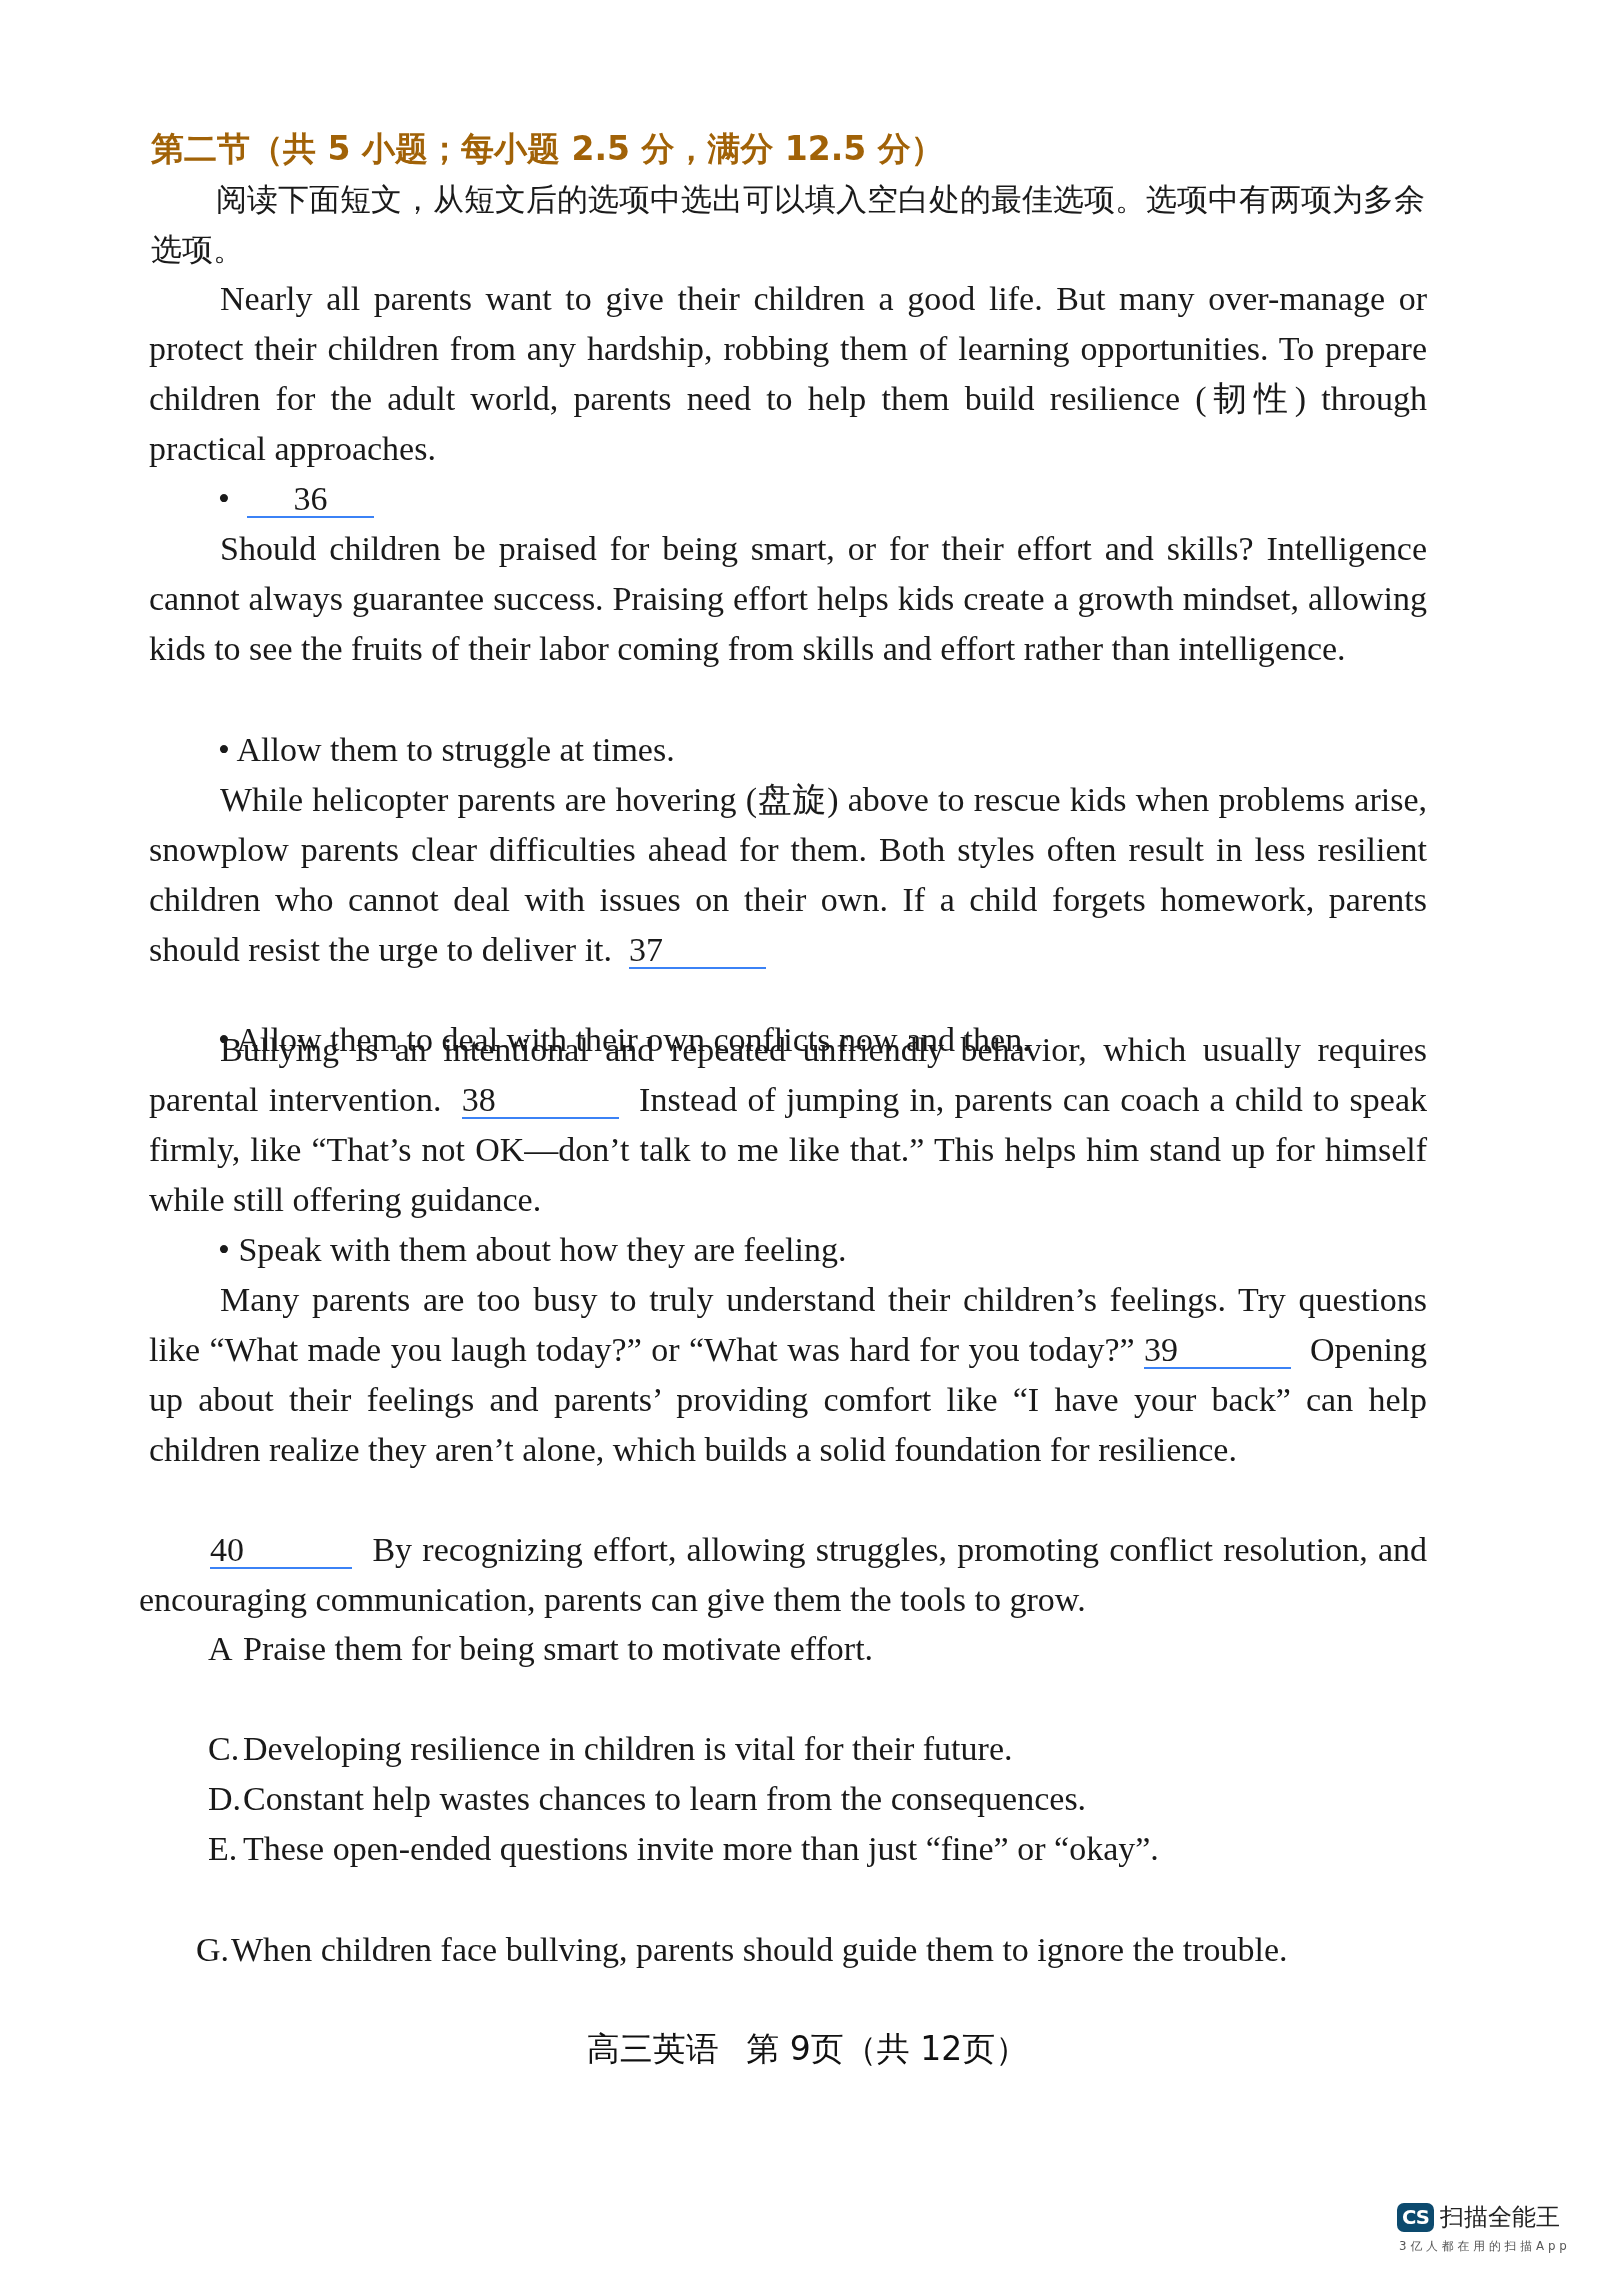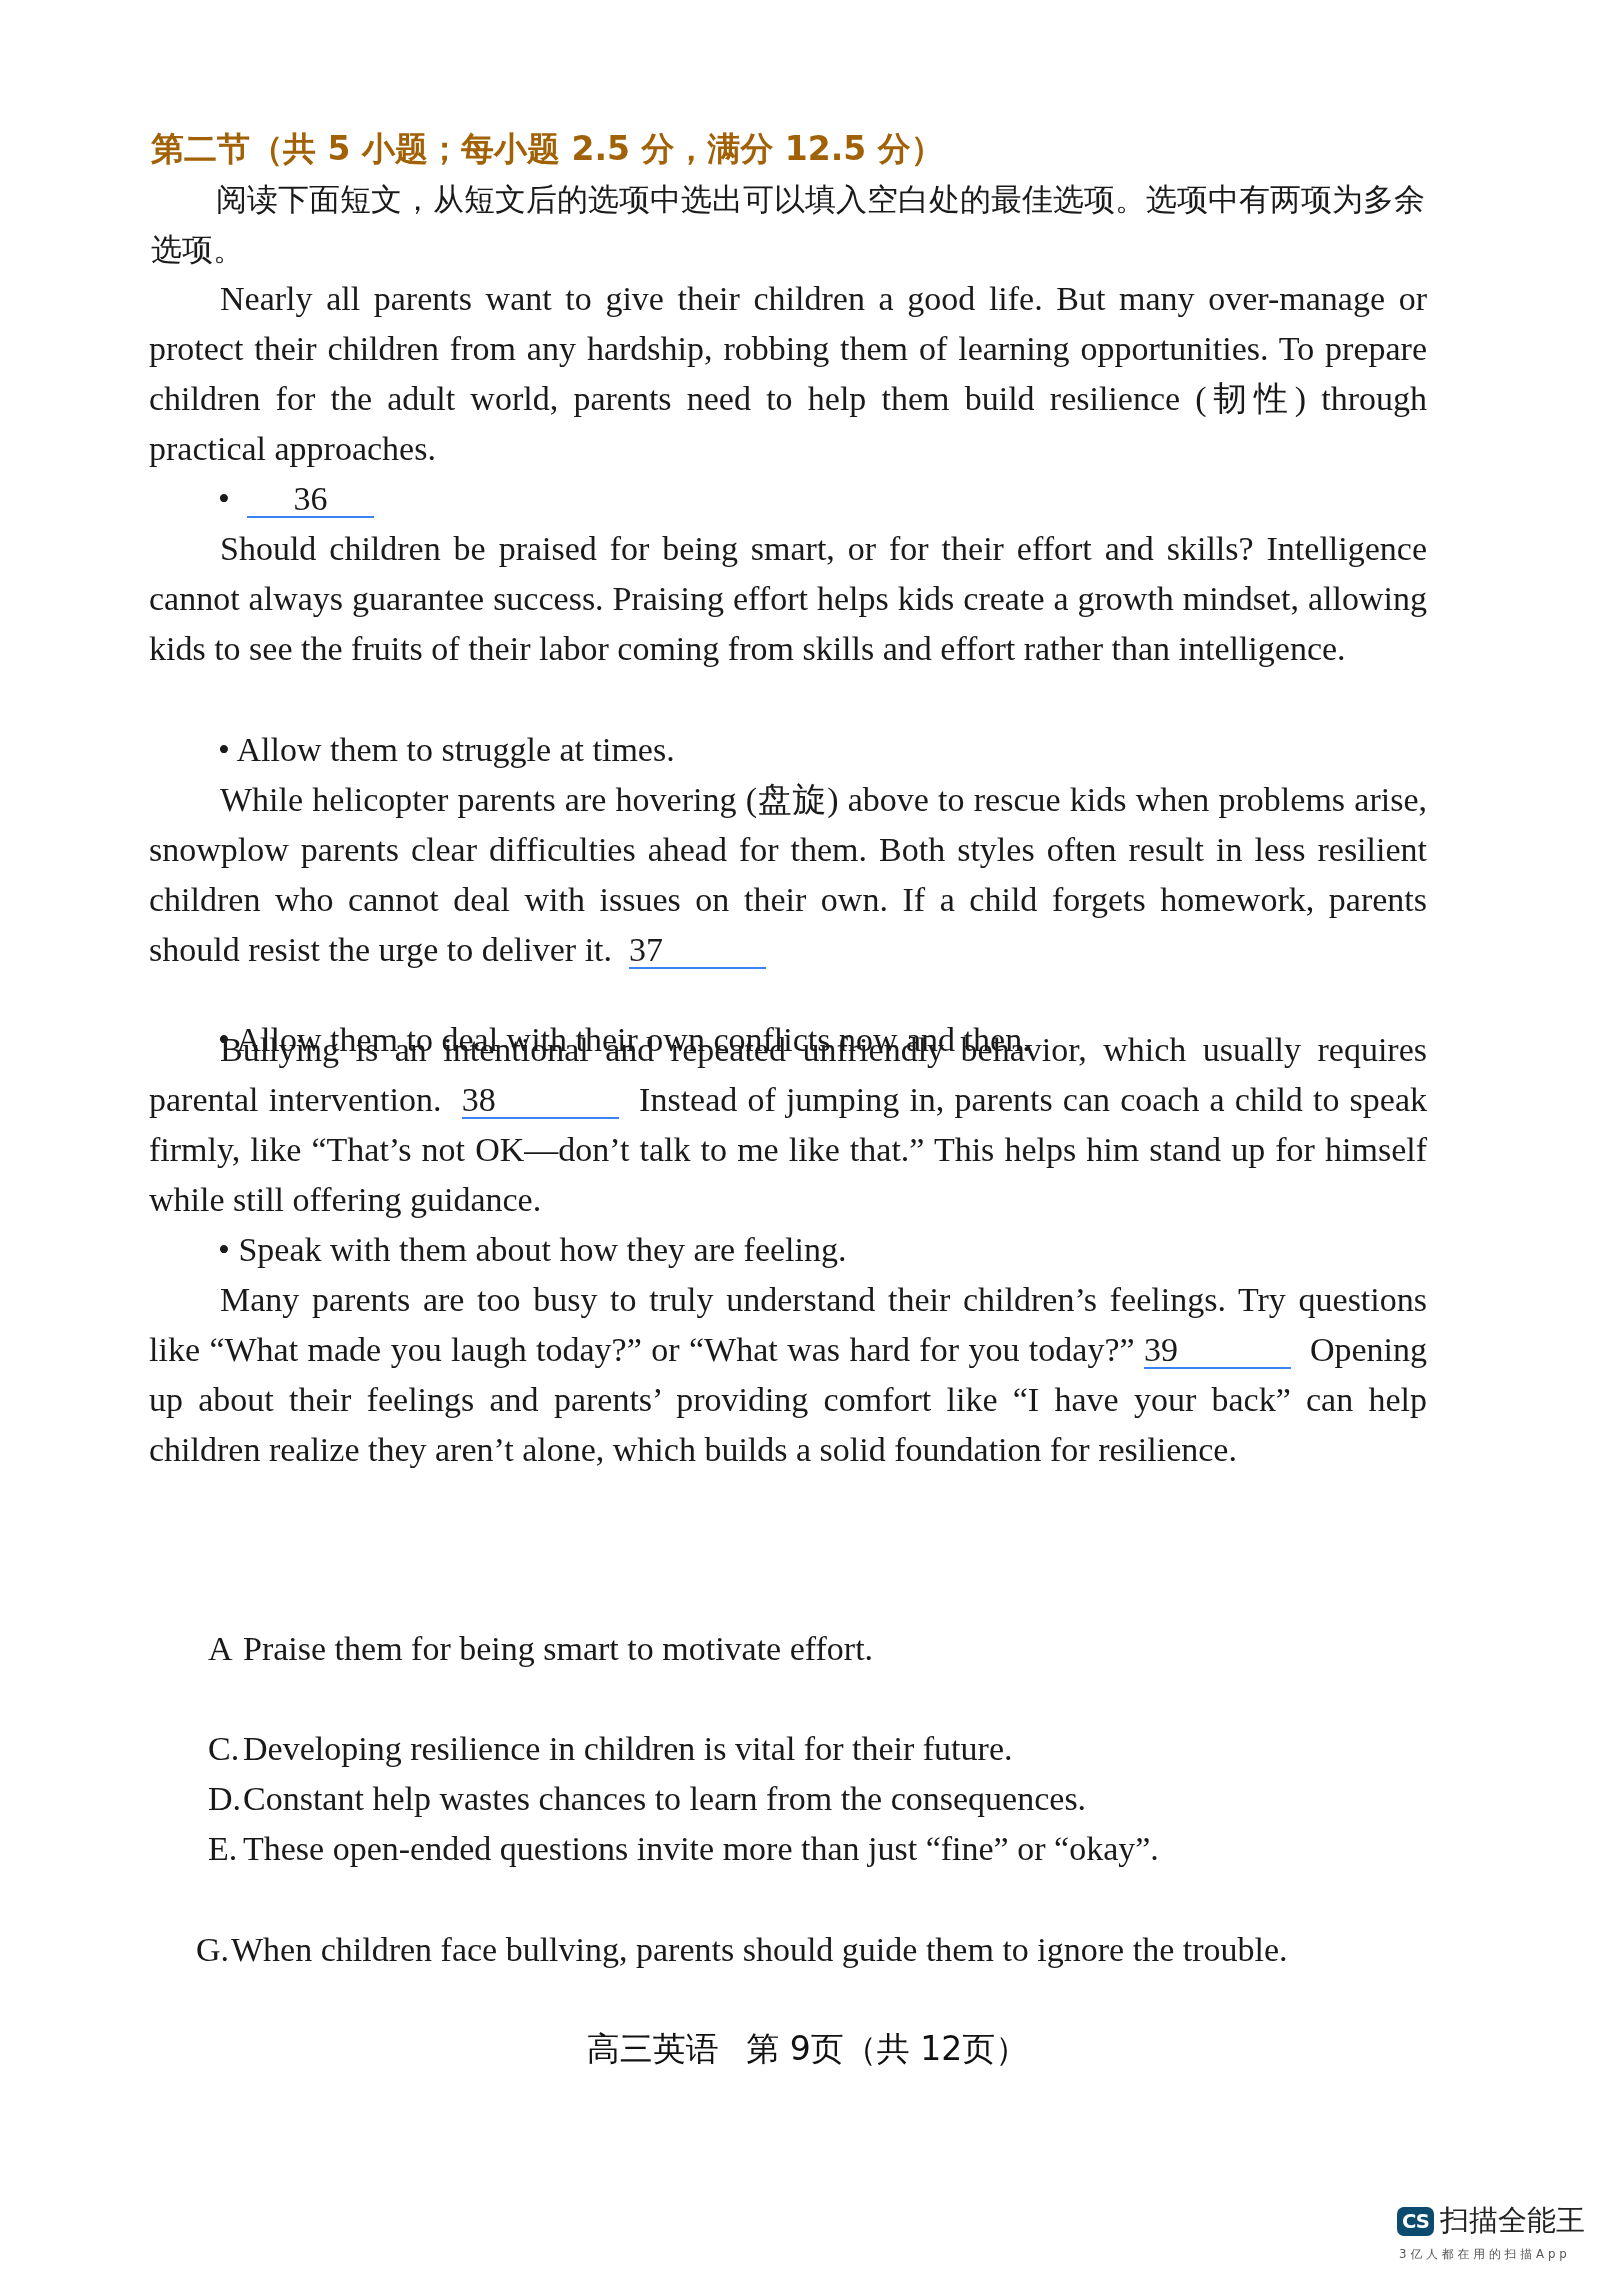--- a/index.html
+++ b/index.html
@@ -59,21 +59,21 @@
   .watermark {
     position: absolute; left: 1397px; top: 2201px; width: 206px;
     font-family: "DejaVu Sans", sans-serif;
   }
   .wm-logo {
     display: inline-block; width: 37px; height: 29px;
     background: #0c4a6e; color: #fff; border-radius: 6.9px;
     font-weight: bold; font-size: 19.6px; line-height: 29px; text-align: center;
     vertical-align: middle; letter-spacing: -1px;
   }
-  .wm-name { font-size: 29px; vertical-align: middle; margin-left: 5.9px; color: #222; }
+  .wm-name { font-size: 24px; vertical-align: middle; margin-left: 5.9px; color: #222; }
   .wm-tag { display: block; font-size: 11.8px; letter-spacing: 3.9px; color: #555; margin-top: 5.9px; margin-left: 2px; }
 </style>
 </head>
 <body>
 
 <div class="page">
 
   <div class="section-title">第二节（共 5 小题；每小题 2.5 分，满分 12.5 分）</div>
   <div class="instr">阅读下面短文，从短文后的选项中选出可以填入空白处的最佳选项。选项中有两项为多余选项。</div>
 
@@ -96,20 +96,23 @@
   <div class="para" style="top:1025px;">
     <span>Bullying is an intentional and repeated unfriendly behavior, which usually requires parental intervention.</span>&nbsp;&nbsp;<span class="blank" style="width:157px;">38</span>&nbsp;&nbsp;<span>Instead of jumping in, parents can coach a child to speak firmly, like “That’s not OK—don’t talk to me like that.” This helps him stand up for himself while still offering guidance.</span>
   </div>
 
   <div class="bullet" style="top:1225px;">• Speak with them about how they are feeling.</div>
 
   <div class="para" style="top:1275px;">
     <span>Many parents are too busy to truly understand their children’s feelings. Try questions like “What made you laugh today?” or “What was hard for you today?”</span> <span class="blank" style="width:147px;">39</span>&nbsp;&nbsp;<span>Opening up about their feelings and parents’ providing comfort like “I have your back” can help children realize they aren’t alone, which builds a solid foundation for resilience.</span>
   </div>
 
+  <div class="para" style="top:1525px; left:139px; width:1288px;">
+    <span class="blank" style="width:142px;">40</span>&nbsp;&nbsp;<span>By recognizing effort, allowing struggles, promoting conflict resolution, and encouraging communication, parents can give them the tools to grow.</span>
+  </div>
 
   <div class="option" style="top:1624px;">
     <span class="opt-letter">A</span><span>Praise them for being smart to motivate effort.</span>
   </div>
   <div class="option" style="top:1724px;">
     <span class="opt-letter">C.</span><span>Developing resilience in children is vital for their future.</span>
   </div>
   <div class="option" style="top:1774px;">
     <span class="opt-letter">D.</span><span>Constant help wastes chances to learn from the consequences.</span>
   </div>

